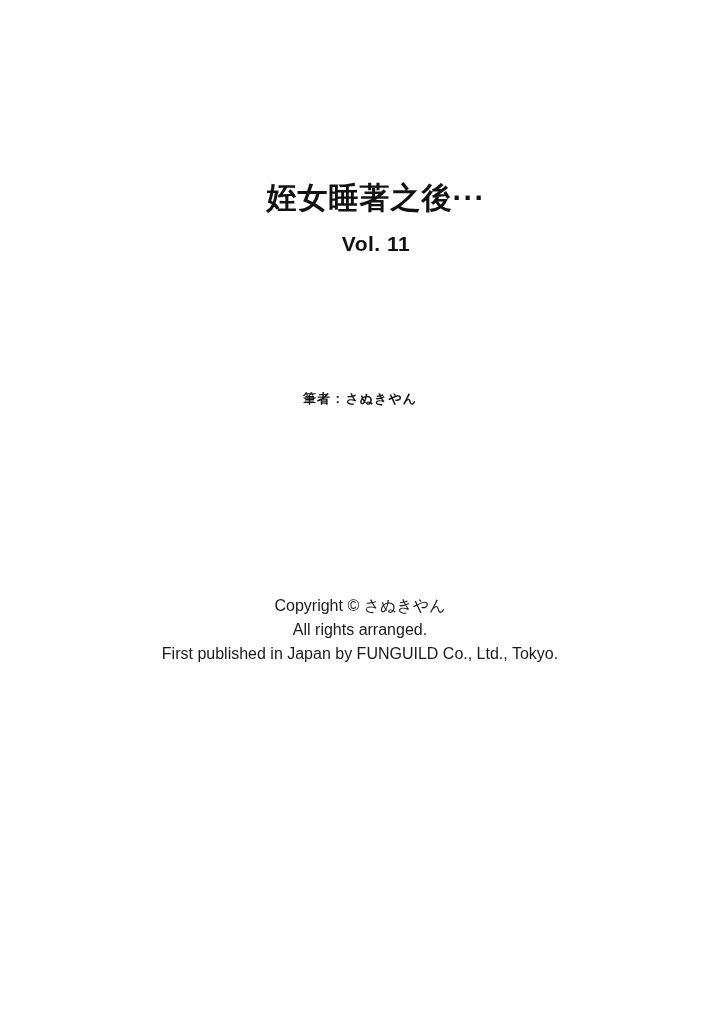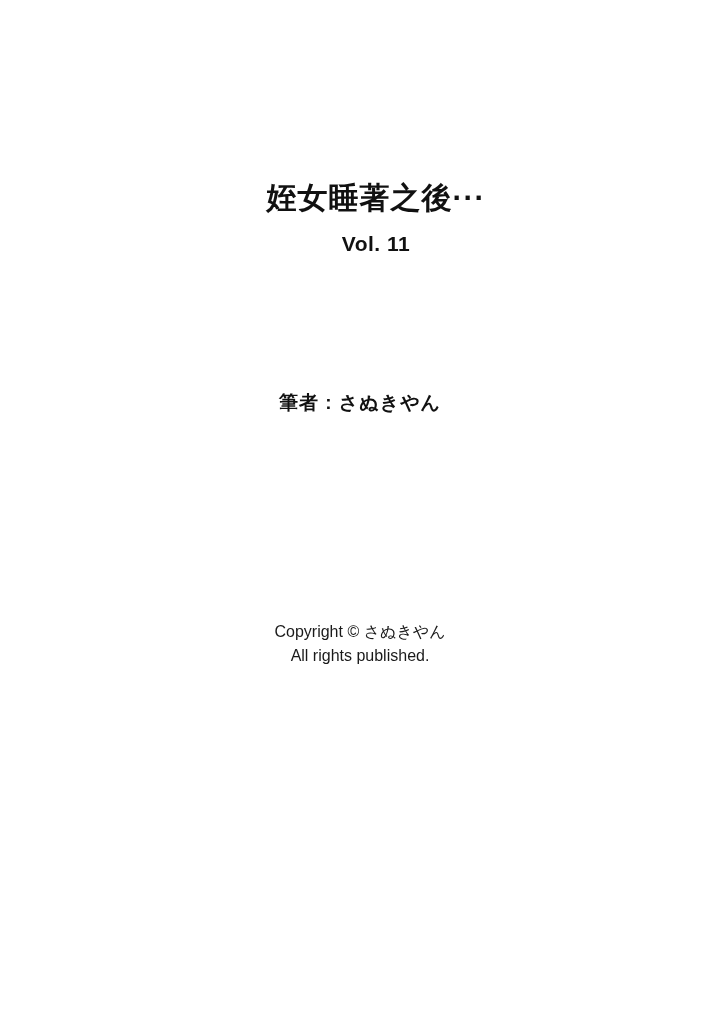--- a/index.html
+++ b/index.html
@@ -41,32 +41,31 @@
     font-weight: bold;
     color: #111111;
     letter-spacing: 0.5px;
   }
   .author {
     position: absolute;
     top: 390px;
     left: 0;
     width: 720px;
     text-align: center;
-    font-size: 19px;
+    font-size: 13px;
     font-weight: bold;
     letter-spacing: 1px;
     color: #111111;
   }
   .copyright-block {
     position: absolute;
     top: 594px;
     left: 0;
     width: 720px;
     text-align: center;
-    margin-top: 26px;
   }
   .copyright-line {
     font-size: 16px;
     line-height: 24px;
     color: #1a1a1a;
   }
 </style>
 </head>
 <body>
 
@@ -74,16 +73,17 @@
 
   <div class="title-block">
     <div class="title-line">姪女睡著之後···</div>
     <div class="volume">Vol. 11</div>
   </div>
 
   <div class="author">筆者 : さぬきやん</div>
 
   <div class="copyright-block">
     <div class="copyright-line">Copyright © さぬきやん</div>
-    <div class="copyright-line">All rights published.</div>
+    <div class="copyright-line">All rights arranged.</div>
+    <div class="copyright-line">First published in Japan by FUNGUILD Co., Ltd., Tokyo.</div>
   </div>
 
 </div>
 
 </body></html>

